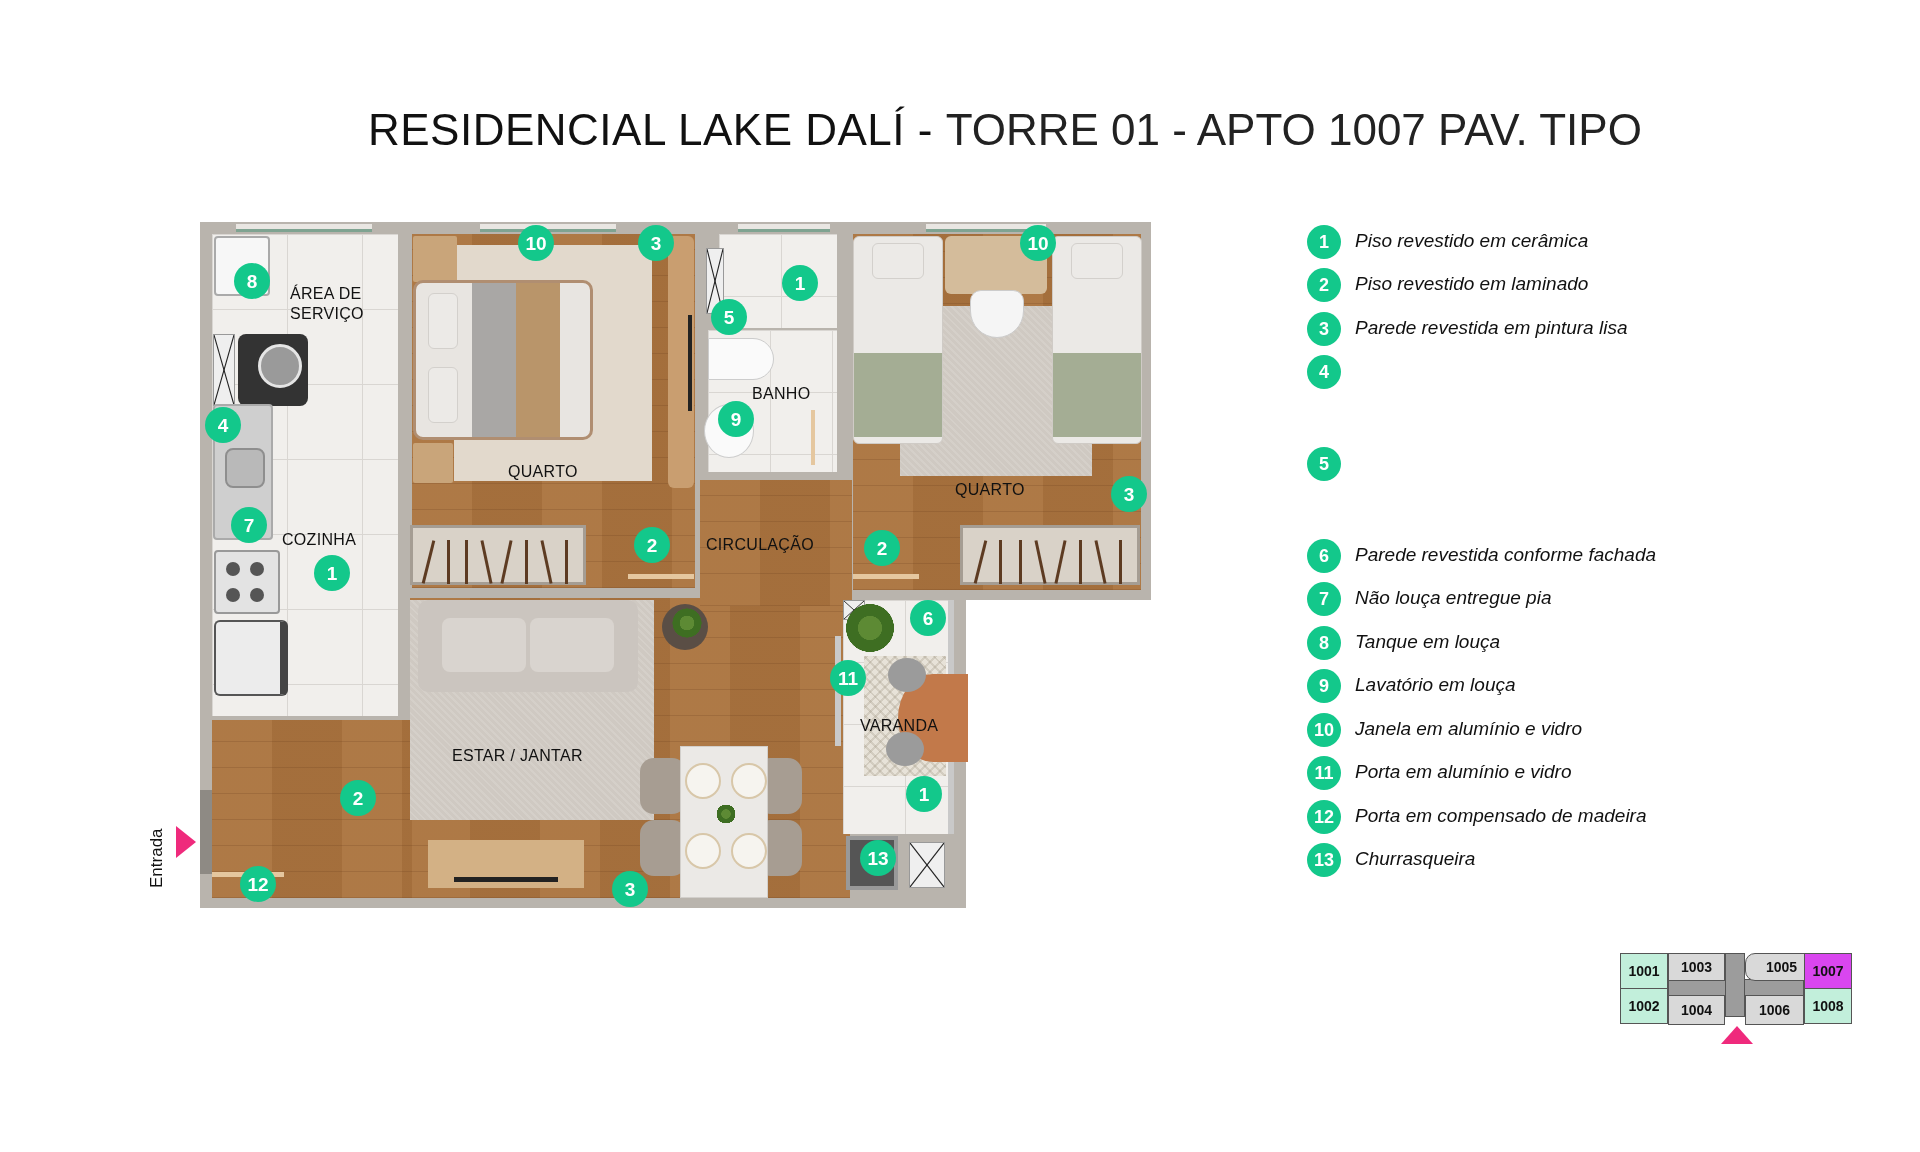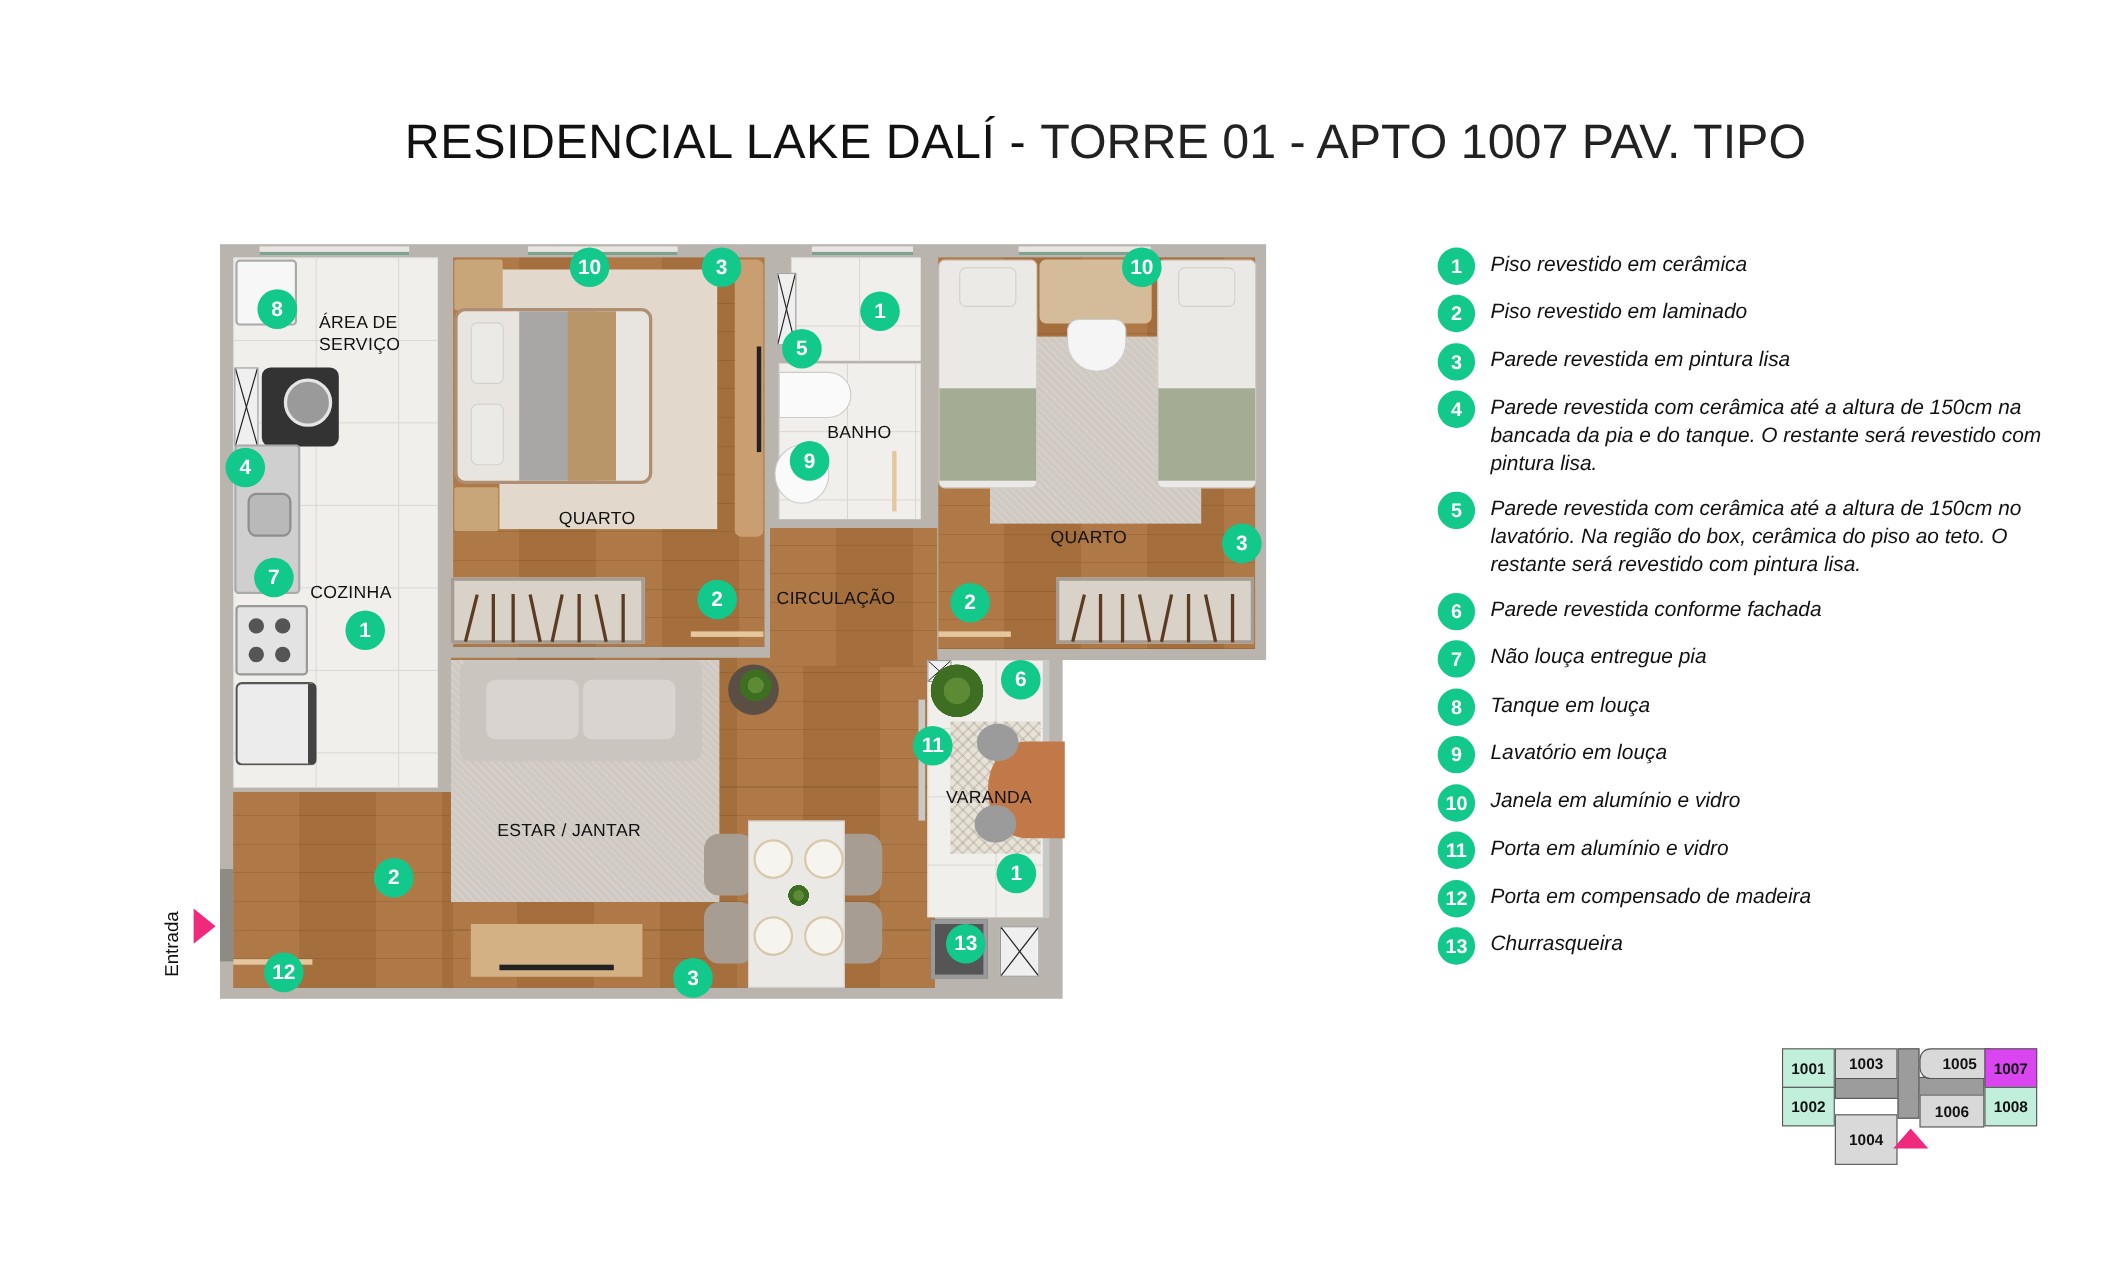--- a/index.html
+++ b/index.html
@@ -304,25 +304,23 @@
   <div class="legend-item" style="height:44px;">
     <div class="legend-badge">2</div>
     <div class="legend-text">Piso revestido em laminado</div>
   </div>
   <div class="legend-item" style="height:43px;">
     <div class="legend-badge">3</div>
     <div class="legend-text">Parede revestida em pintura lisa</div>
   </div>
   <div class="legend-item" style="height:92px;">
     <div class="legend-badge">4</div>
-    <div class="legend-text" style="width:520px;">Parede revestida com cerâmica até a altura de 150cm na bancada da pia e do tanque. O restante será revestido com pintura lisa.</div>
   </div>
   <div class="legend-item" style="height:92px;">
     <div class="legend-badge">5</div>
-    <div class="legend-text" style="width:520px;">Parede revestida com cerâmica até a altura de 150cm no lavatório. Na região do box, cerâmica do piso ao teto. O restante será revestido com pintura lisa.</div>
   </div>
   <div class="legend-item" style="height:43px;">
     <div class="legend-badge">6</div>
     <div class="legend-text">Parede revestida conforme fachada</div>
   </div>
   <div class="legend-item" style="height:44px;">
     <div class="legend-badge">7</div>
     <div class="legend-text">Não louça entregue pia</div>
   </div>
   <div class="legend-item" style="height:43px;">
@@ -350,19 +348,19 @@
     <div class="legend-text">Churrasqueira</div>
   </div>
 </div>
 
 <div class="keyplan">
   <div class="kp-core" style="left:48px; top:26px; width:136px; height:20px;"></div>
   <div class="kp-core" style="left:105px; top:0px; width:20px; height:64px;"></div>
   <div class="kp-unit kp-green-light" style="left:0; top:0; width:48px; height:36px;">1001</div>
   <div class="kp-unit kp-green-light" style="left:0; top:35px; width:48px; height:36px;">1002</div>
   <div class="kp-unit kp-gray" style="left:48px; top:0; width:57px; height:28px;">1003</div>
-  <div class="kp-unit kp-gray" style="left:48px; top:60px; width:57px; height:46px;">1004</div>
+  <div class="kp-unit kp-gray" style="left:48px; top:42px; width:57px; height:30px;">1004</div>
   <div class="kp-unit kp-gray" style="left:125px; top:0; width:73px; height:28px;border-radius:10px;">1005</div>
   <div class="kp-unit kp-gray" style="left:125px; top:42px; width:59px; height:30px;">1006</div>
   <div class="kp-unit kp-green" style="left:184px; top:0; width:48px; height:36px;">1007</div>
   <div class="kp-unit kp-green-light" style="left:184px; top:35px; width:48px; height:36px;">1008</div>
 </div>
 <div class="kp-arrow"></div>
 
 </body></html>

